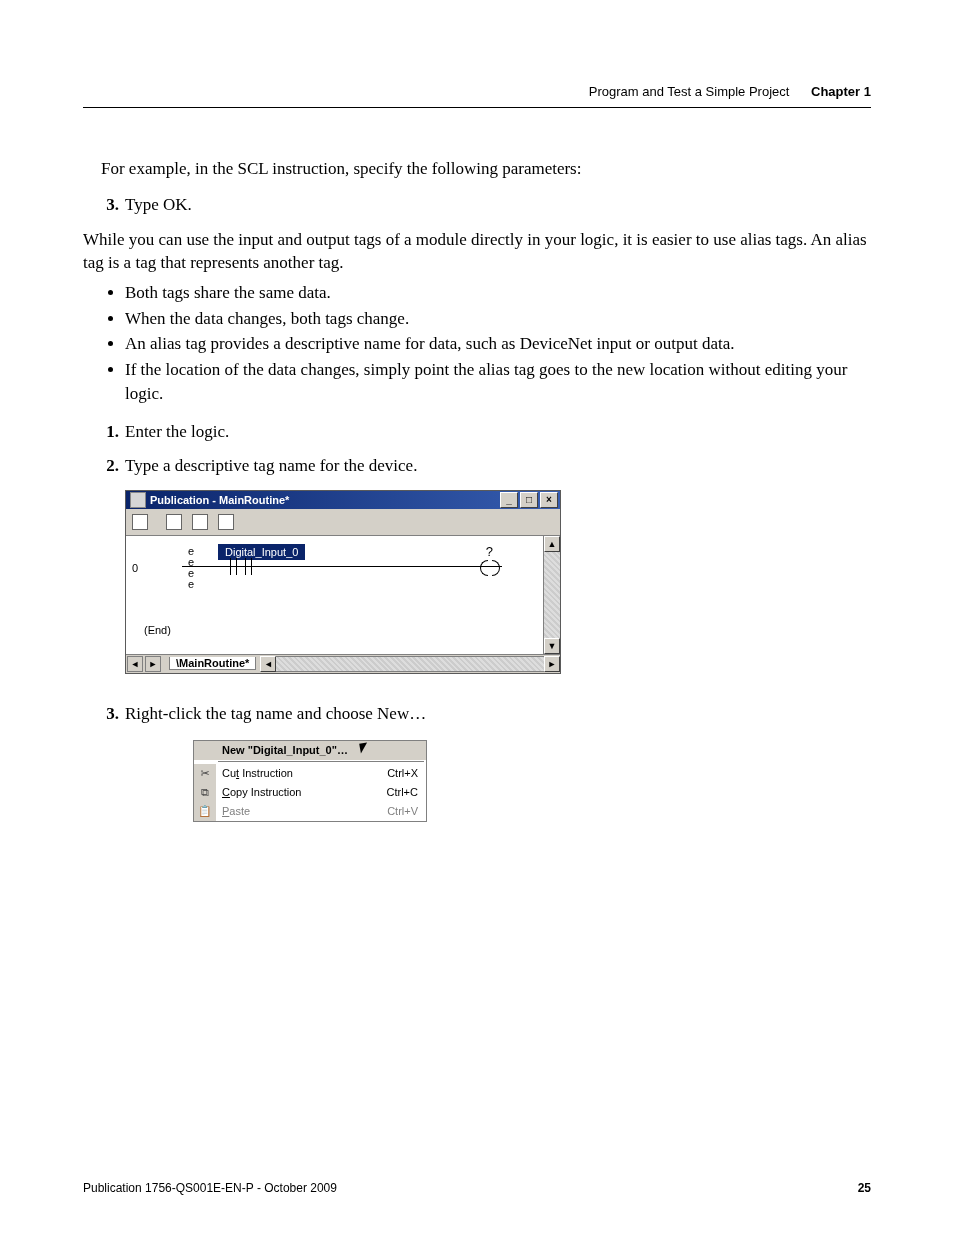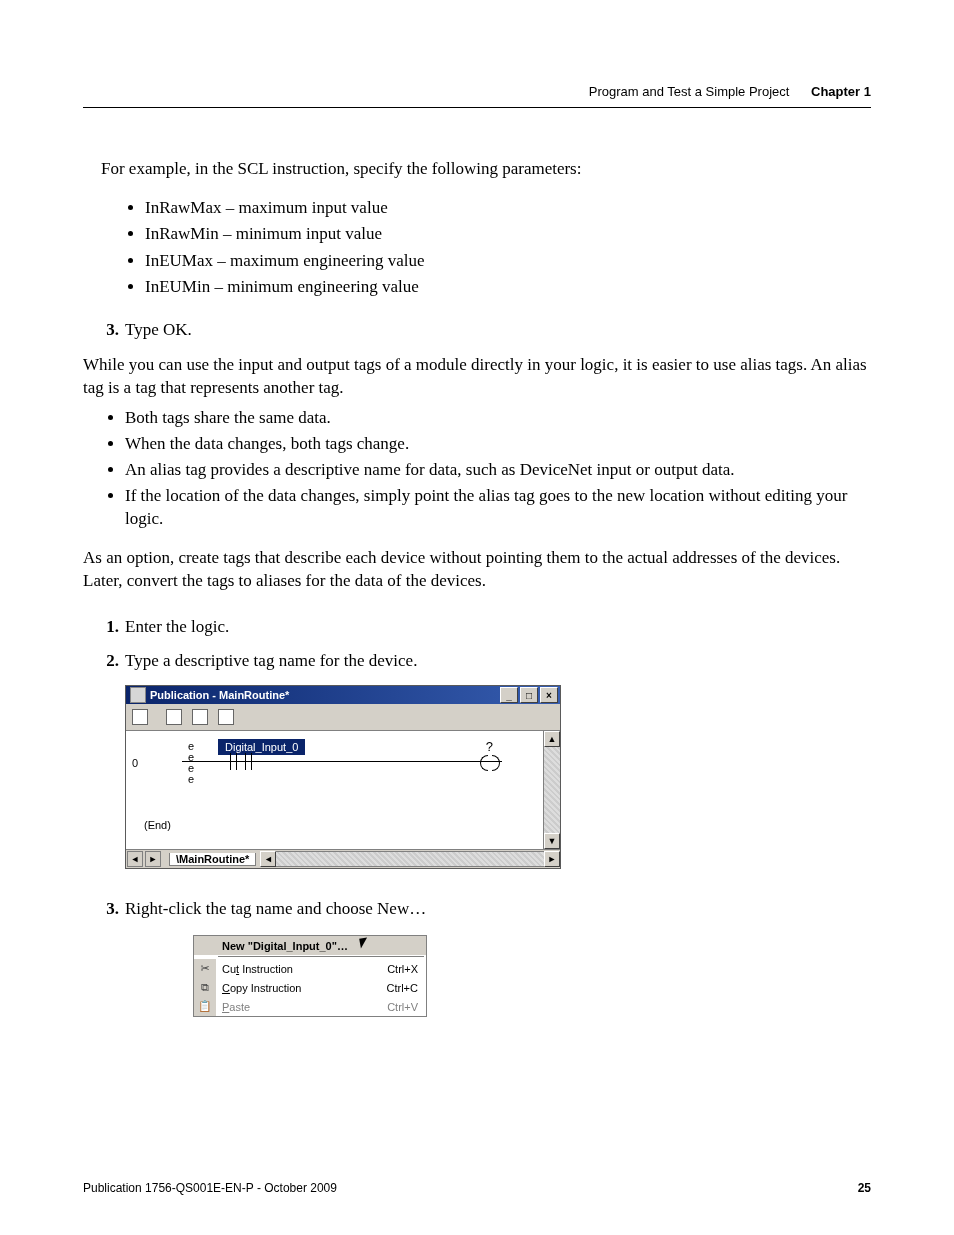--- a/index.html
+++ b/index.html
@@ -191,43 +191,36 @@
 <body>
 
 <div class="page">
   <div class="header">
     <span>Program and Test a Simple Project</span>
     <span class="chapter-label">Chapter 1</span>
   </div>
 
   <p class="intro-para">For example, in the SCL instruction, specify the following parameters:</p>
 
-  <ul class="param-list">
-    <li>InRawMax – maximum input value</li>
-    <li>InRawMin – minimum input value</li>
-    <li>InEUMax – maximum engineering value</li>
-    <li>InEUMin – minimum engineering value</li>
-  </ul>
 
   <div class="step-row">
     <div class="step-num">3.</div>
     <div class="step-body">Type OK.</div>
   </div>
 
 
   <p class="body-para">While you can use the input and output tags of a module directly in your logic, it is easier to use alias tags. An alias tag is a tag that represents another tag.</p>
 
   <ul class="body-list">
     <li>Both tags share the same data.</li>
     <li>When the data changes, both tags change.</li>
     <li>An alias tag provides a descriptive name for data, such as DeviceNet input or output data.</li>
     <li>If the location of the data changes, simply point the alias tag goes to the new location without editing your logic.</li>
   </ul>
 
-  <p class="body-para" style="margin-top:14px;margin-bottom:24px;">As an option, create tags that describe each device without pointing them to the actual addresses of the devices. Later, convert the tags to aliases for the data of the devices.</p>
 
   <div class="step-row">
     <div class="step-num">1.</div>
     <div class="step-body">Enter the logic.</div>
   </div>
 
   <div class="step-row">
     <div class="step-num">2.</div>
     <div class="step-body">Type a descriptive tag name for the device.</div>
   </div>

